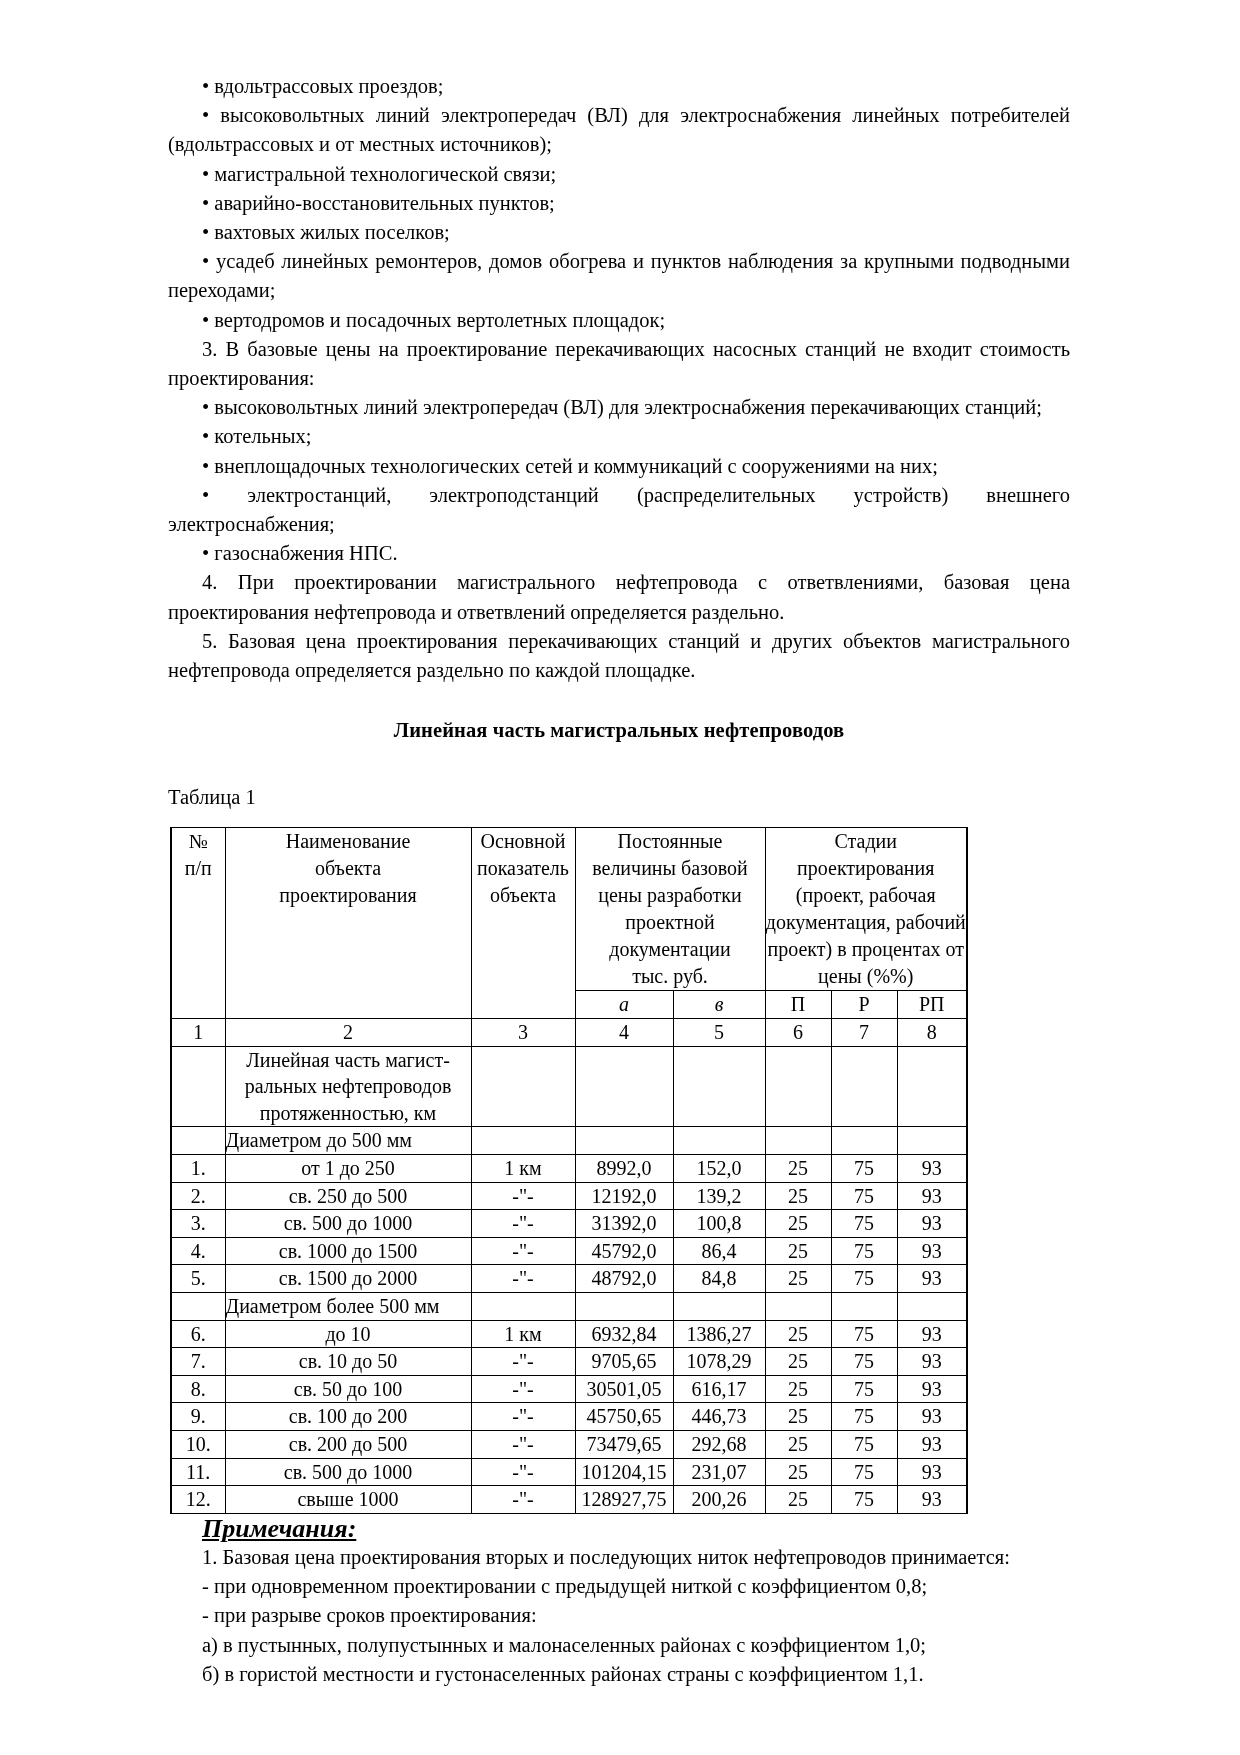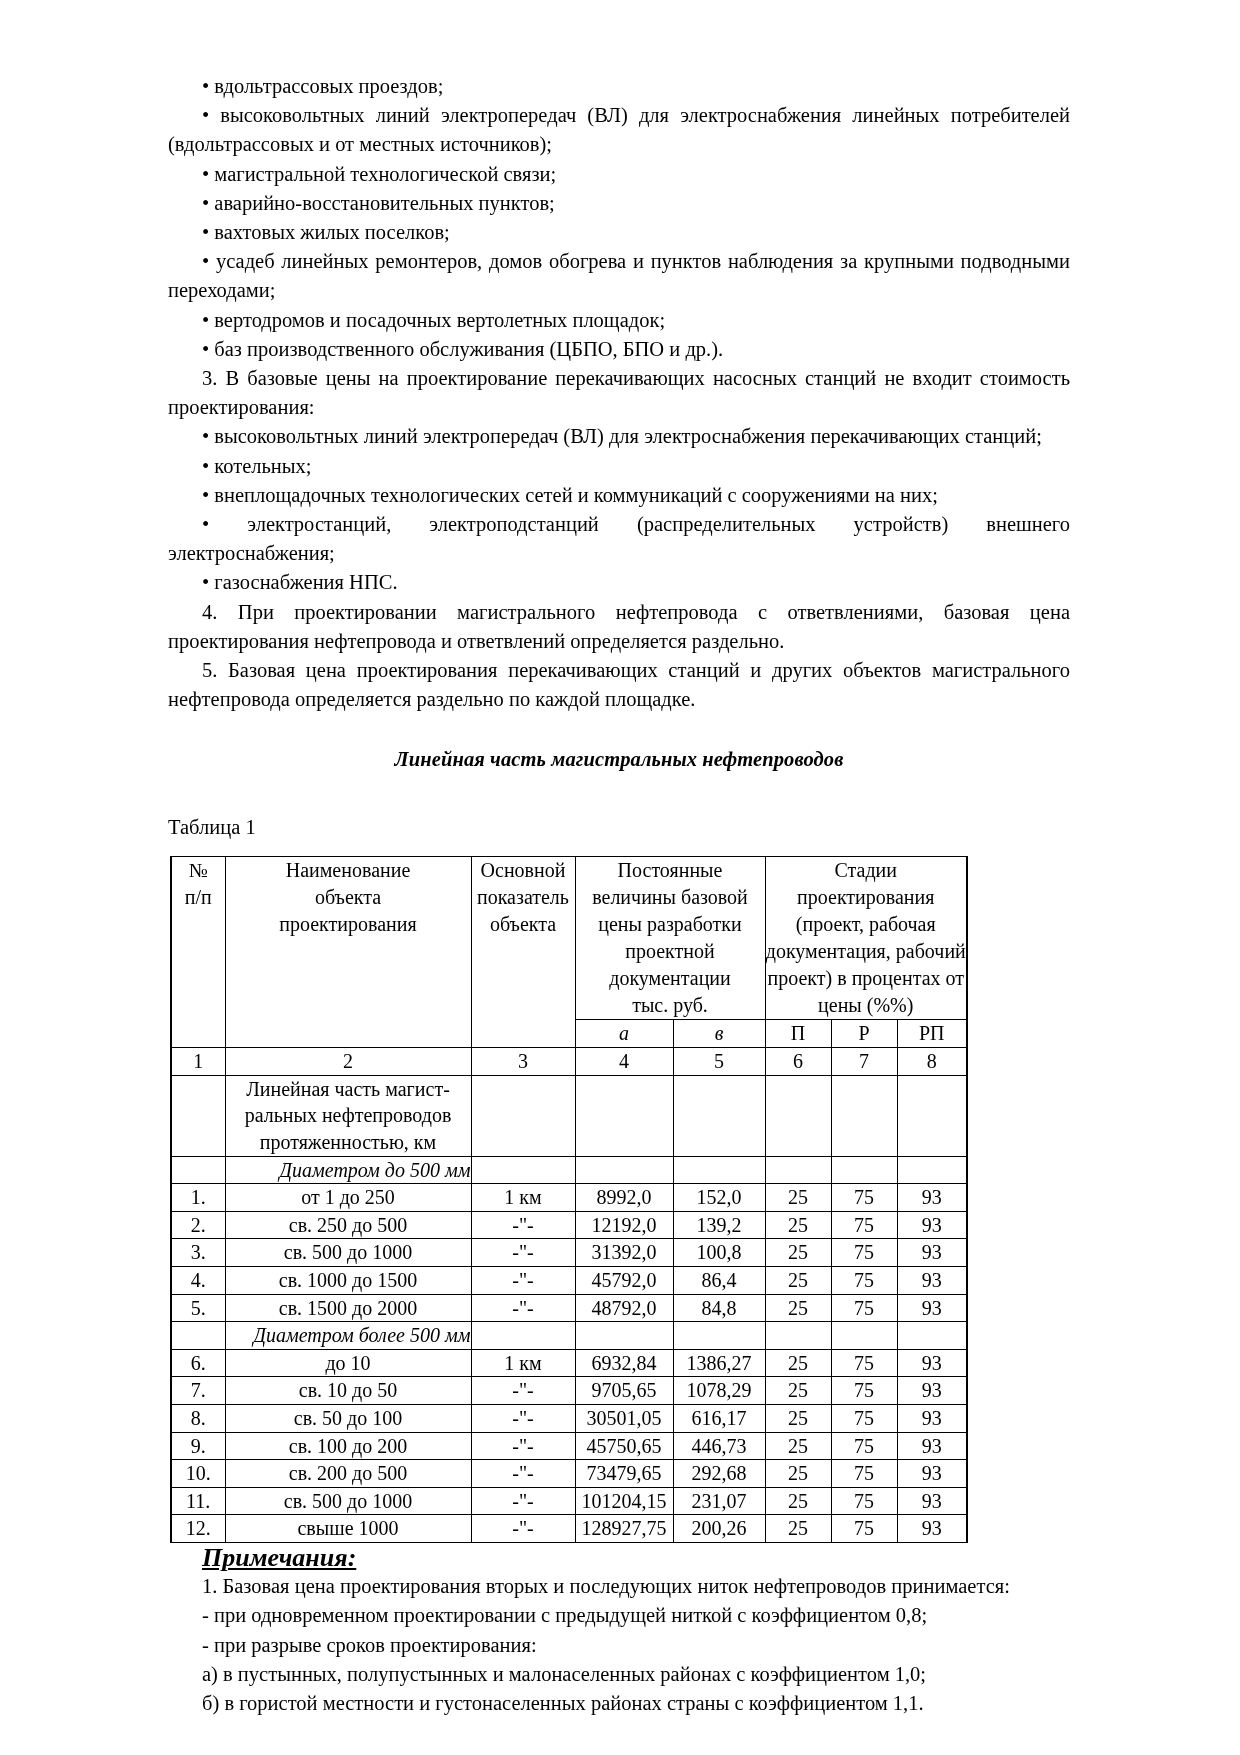--- a/index.html
+++ b/index.html
@@ -31,21 +31,20 @@
     text-justify: inter-word;
   }
   p.ind {
     text-indent: 34px;
   }
   p.just {
     text-align: justify;
   }
   .center-title {
     text-align: center;
-    font-style: italic;
     font-weight: bold;
     font-size: 20.5px;
     margin-top: 31px;
     margin-bottom: 0;
     letter-spacing: 0.1px;
   }
   .tablecap {
     text-align: left;
     font-size: 20.5px;
     margin-top: 38px;
@@ -84,21 +83,21 @@
   .sub-plain {
     text-align: center;
     padding: 2px 0 2px 0;
   }
   .numrow td {
     text-align: center;
     padding: 1px 0 2px 0;
   }
   .c-no { text-align: center; padding: 0 4px 0 0; }
   .c-name { text-align: center; padding-left: 6px; margin-top: 39px; }
-  .c-name-ind { text-align: right; padding-left: 42px; font-style: italic; }
+  .c-name-ind { text-align: left; padding-left: 42px; }
   .c-unit { text-align: center; }
   .c-num { text-align: center; }
   tr.body-row td { line-height: 26.6px; padding-top: 0; padding-bottom: 0; }
   .tbl-top td { border-top: 2.5px solid #000; }
   .tbl-bottom td { border-bottom: 2.5px solid #000; }
 
   .notes-title {
     font-style: italic;
     font-weight: bold;
     text-decoration: underline;
@@ -115,21 +114,20 @@
 <div class="page">
 
   <div>
     <p class="ind">• вдольтрассовых проездов;</p>
     <p class="ind just">• высоковольтных линий электропередач (ВЛ) для электроснабжения линейных потребителей (вдольтрассовых и от местных источников);</p>
     <p class="ind">• магистральной технологической связи;</p>
     <p class="ind">• аварийно-восстановительных пунктов;</p>
     <p class="ind">• вахтовых жилых поселков;</p>
     <p class="ind just">• усадеб линейных ремонтеров, домов обогрева и пунктов наблюдения за крупными подводными переходами;</p>
     <p class="ind">• вертодромов и посадочных вертолетных площадок;</p>
-    <p class="ind">• баз производственного обслуживания (ЦБПО, БПО и др.).</p>
   </div>
 
   <p class="ind just">3. В базовые цены на проектирование перекачивающих насосных станций не входит стоимость проектирования:</p>
 
   <div>
     <p class="ind just">• высоковольтных линий электропередач (ВЛ) для электроснабжения перекачивающих станций;</p>
     <p class="ind">• котельных;</p>
     <p class="ind">• внеплощадочных технологических сетей и коммуникаций с сооружениями на них;</p>
     <p class="ind just">• электростанций, электроподстанций (распределительных устройств) внешнего электроснабжения;</p>
     <p class="ind">• газоснабжения НПС.</p>

